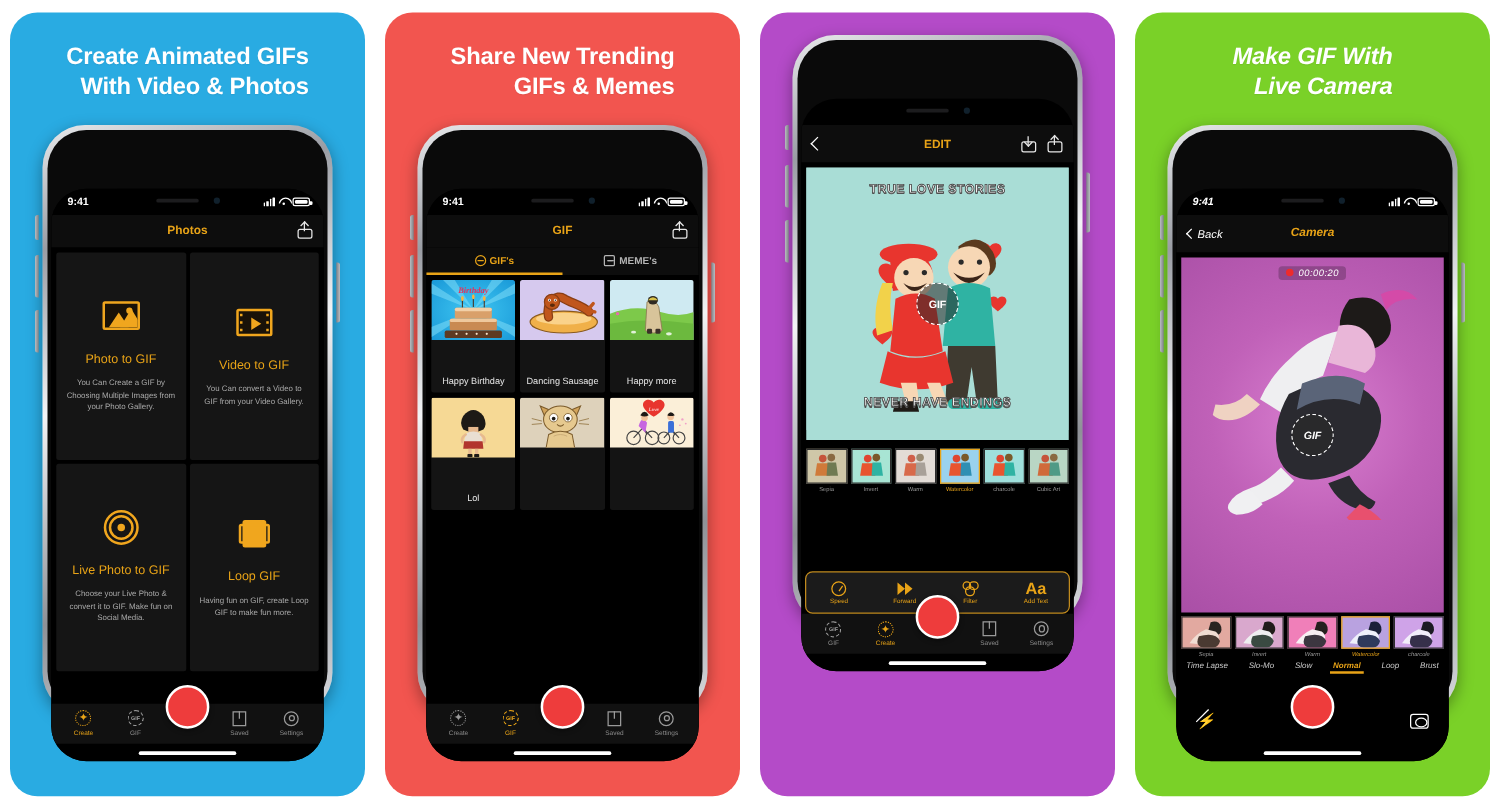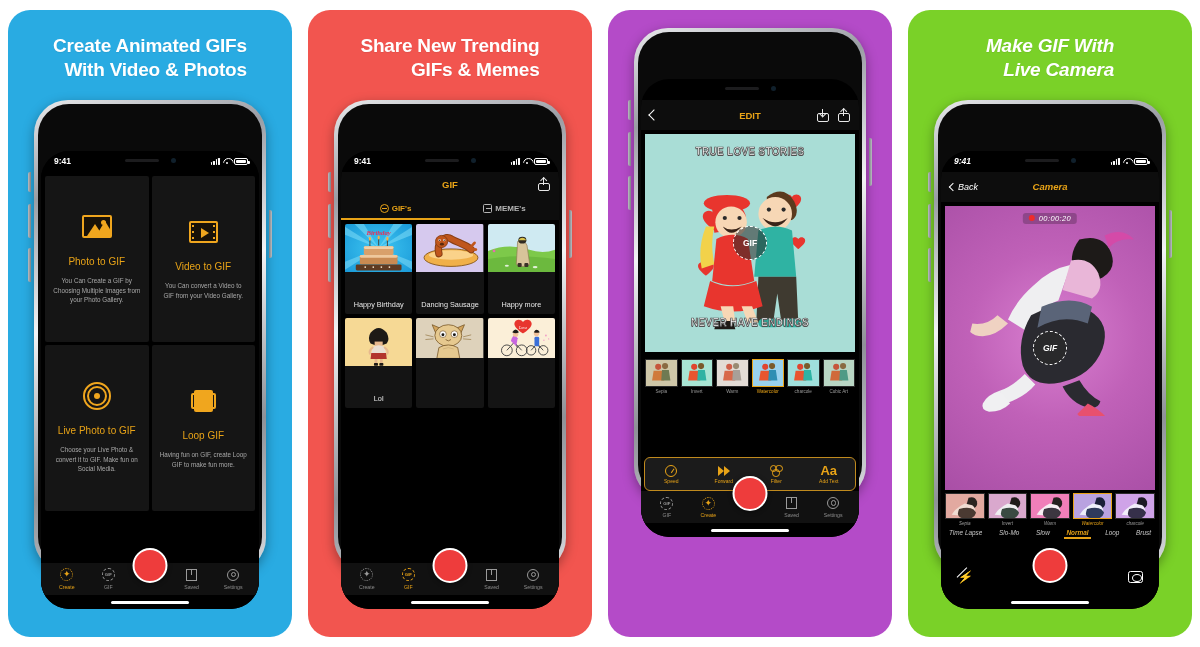--- a/index.html
+++ b/index.html
@@ -324,20 +324,29 @@
                     <i></i>
                     <i></i>
                     <i></i>
                     <i></i>
                   </span>
                 <span class="wifi"></span>
                 <span class="batt"></span>
               </span>
             </div>
 
+            <div class="navbar">
+              <span>Photos</span>
+              <span class="nav-right">
+                <span class="share-ic">
+                    <span class="box"></span>
+                    <span class="arr"></span>
+                  </span>
+              </span>
+            </div>
 
             <div class="sbody">
               <div class="feature-grid">
 
                 <div class="feature-cell">
                   <div class="f-icon">
                     <span class="ic-photo">
                         <span class="sun"></span>
                       </span>
                   </div>

